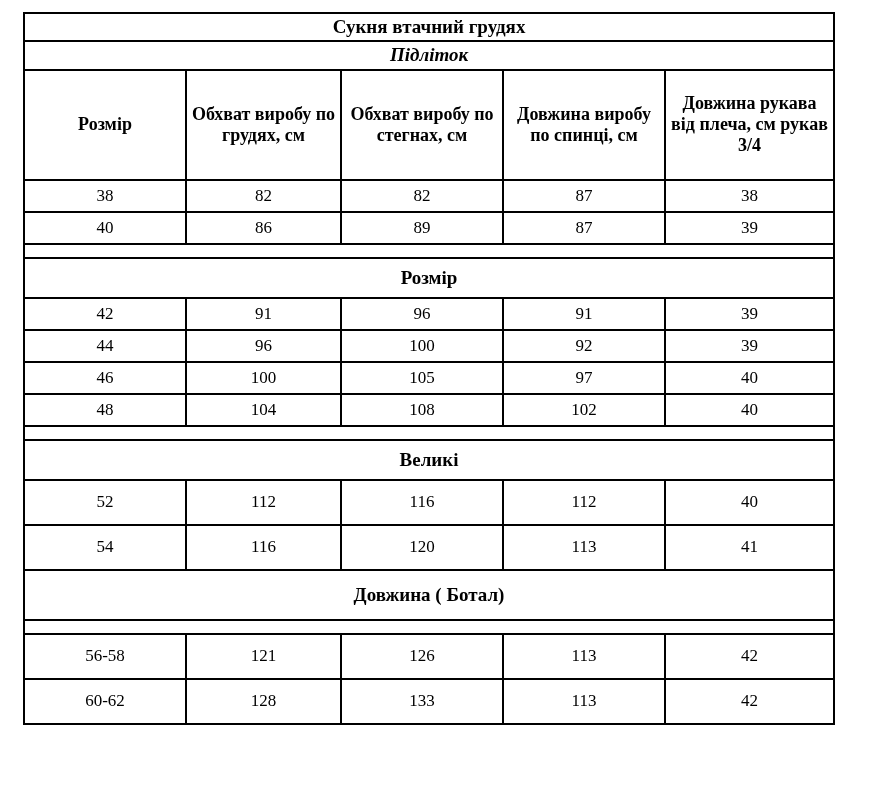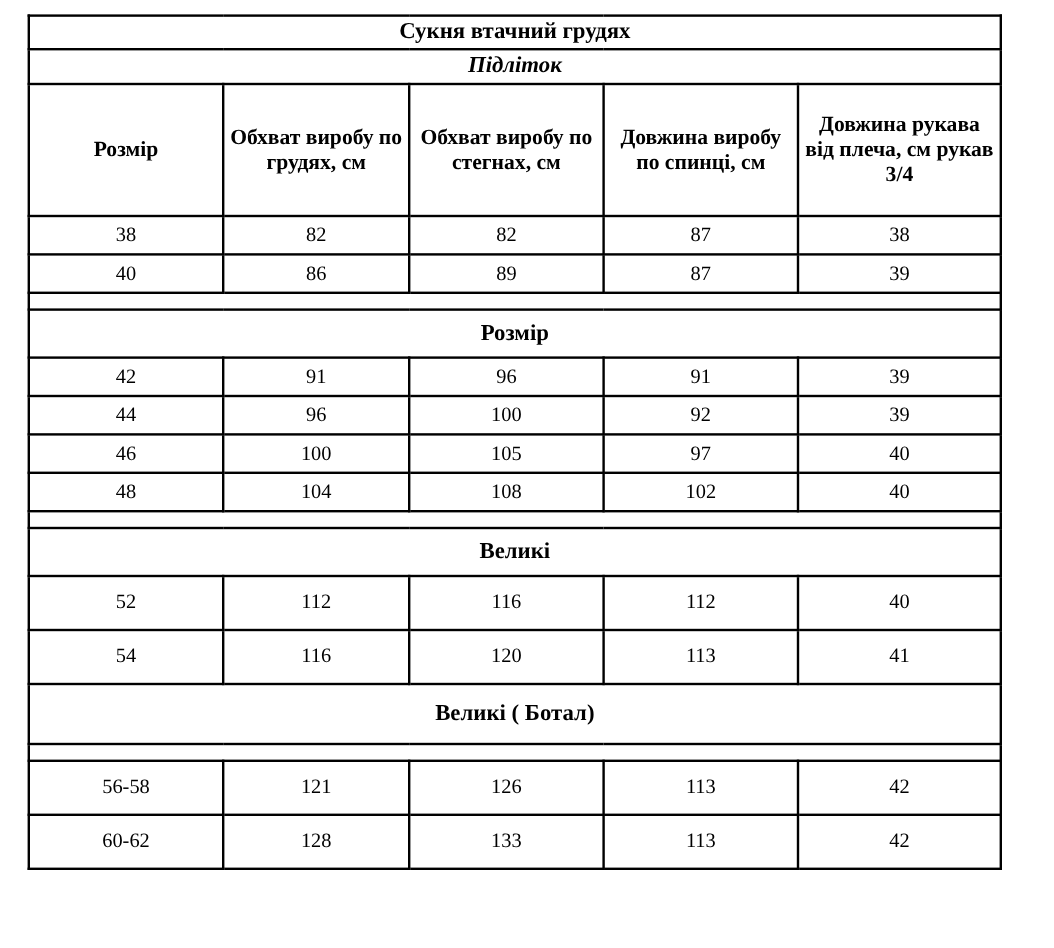--- a/index.html
+++ b/index.html
@@ -186,21 +186,21 @@
       </tr>
       <tr class="data-row tall">
         <td>54</td>
         <td>116</td>
         <td>120</td>
         <td>113</td>
         <td>41</td>
       </tr>
 
       <tr class="botal-row">
-        <td colspan="5">Великі ( Ботал)</td>
+        <td colspan="5">Довжина ( Ботал)</td>
       </tr>
 
       <tr class="spacer-row">
           <td colspan="5"></td>
         </tr>
 
       <tr class="data-row tall">
         <td>56-58</td>
         <td>121</td>
         <td>126</td>

